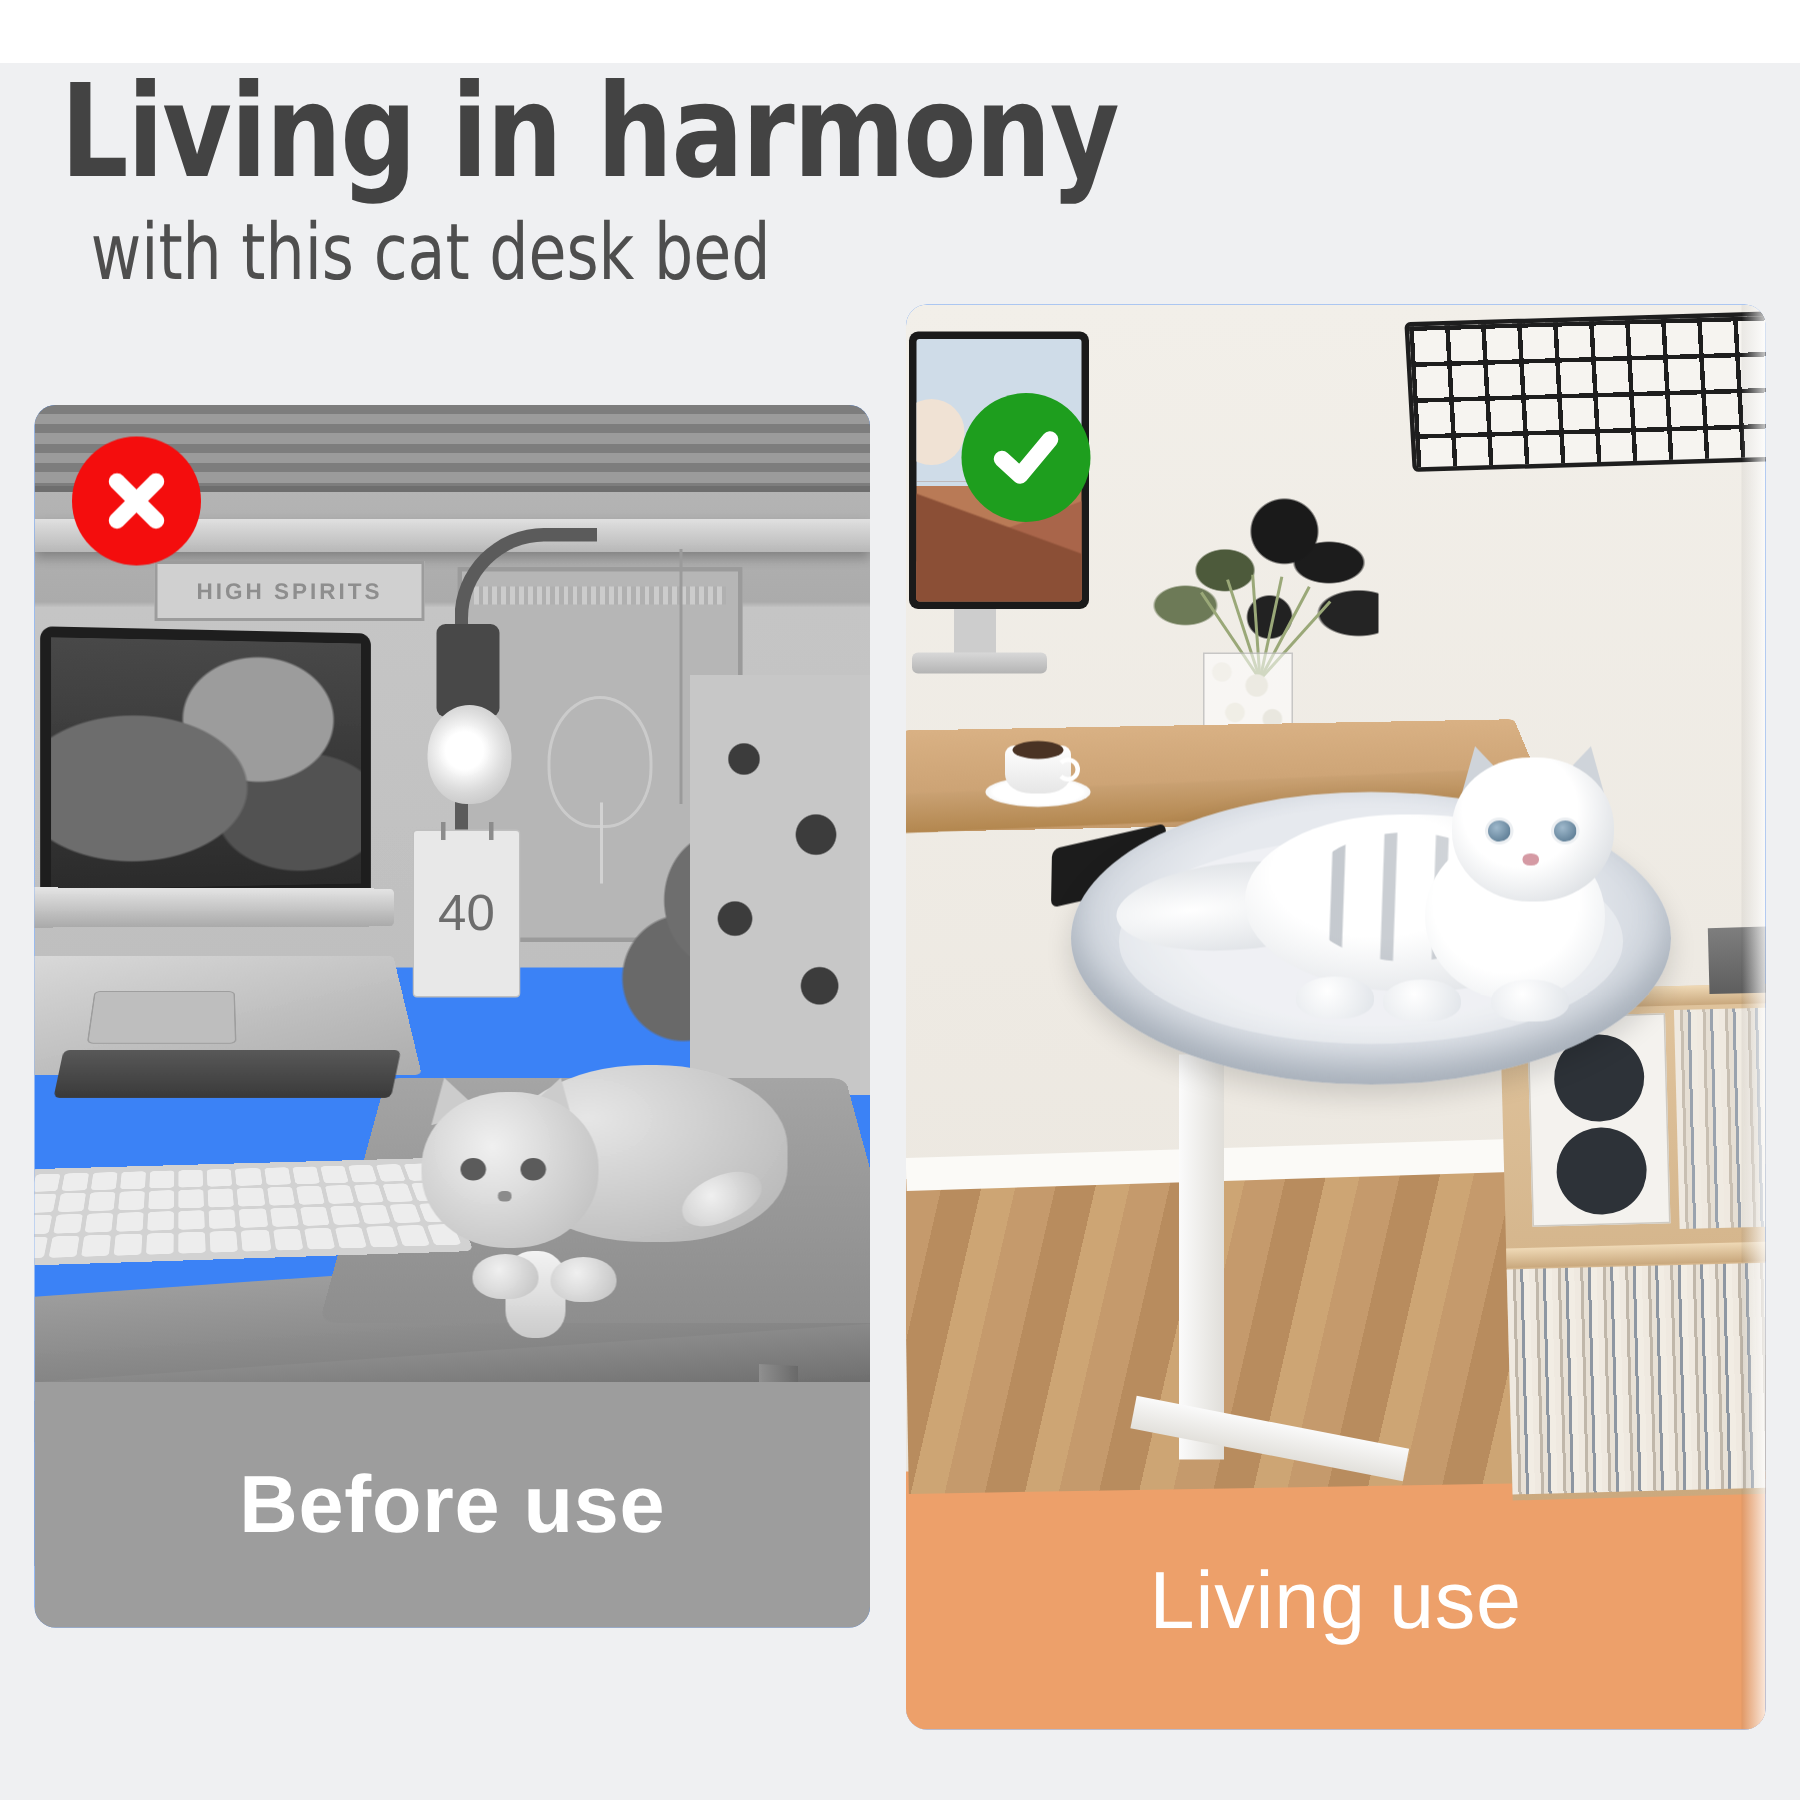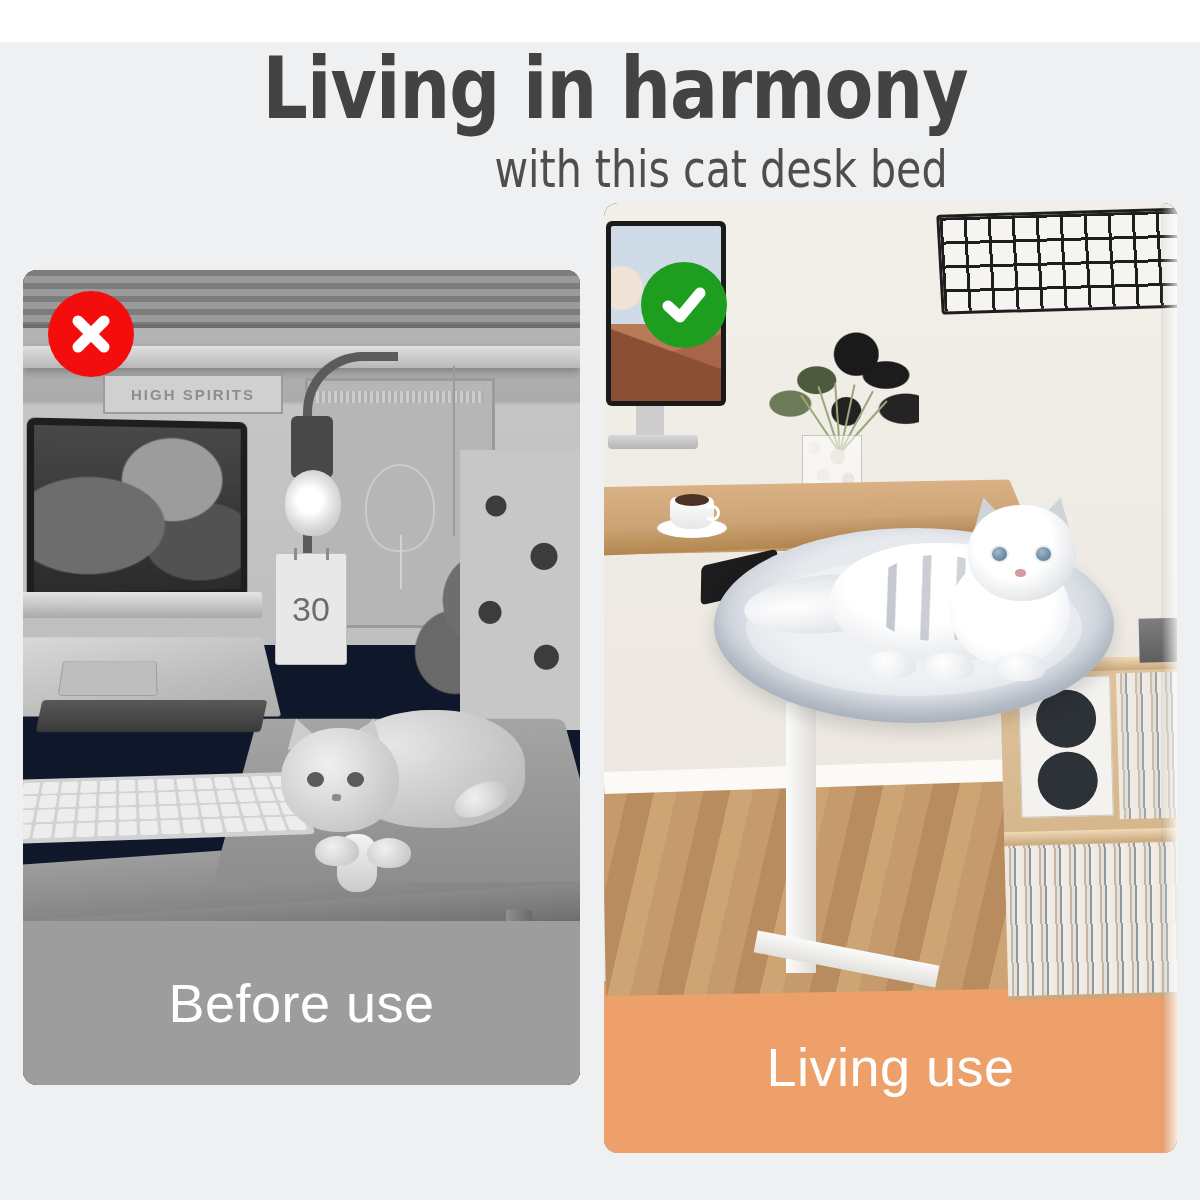--- a/index.html
+++ b/index.html
@@ -15,21 +15,21 @@
   #page {
     position:absolute; left:0; top:0; width:1200px; height:1200px;
     background:#ffffff;
   }
   #canvas-bg {
     position:absolute; left:0; top:42px; width:1200px; height:1158px;
     background:#eff0f2;
   }
 
   
-  #header { position:absolute; left:0; top:40px; width:1008px; text-align:right; }
+  #header { position:absolute; left:0; top:40px; width:1008px; text-align:left; }
   #title {
     font-family:"Liberation Sans Narrow","DejaVu Sans Condensed","Liberation Sans",sans-serif;
     font-weight:bold;
     font-size:86px;
     line-height:96px;
     letter-spacing:-1px;
     color:#434343;
     transform:scaleX(0.92);
   }
   #subtitle {
@@ -40,38 +40,38 @@
     color:#4e4e4e;
     transform:scaleX(0.88);
     margin-top:2px;
   }
 
   
   .panel {
     position:absolute;
     border-radius:14px;
     overflow:hidden;
-    background:#0f172a;
+    background:#3b82f6;
   }
   #panel-before { left:23px; top:270px; width:557px; height:815px; }
   #panel-after  { left:604px; top:203px; width:573px; height:950px; }
 
   .photo { position:absolute; left:0; top:0; width:100%; height:100%; overflow:hidden; }
   #photo-before { filter:grayscale(1) contrast(1.04); }
 
   
   .caption {
     position:absolute; left:0; width:100%;
     display:flex; align-items:center; justify-content:center;
     color:#ffffff;
     font-size:54px;
     font-weight:400;
     letter-spacing:0.5px;
   }
-  #caption-before { bottom:0; height:164px; background:#9d9d9d; }
+  #caption-before { bottom:0; height:164px; background:#9d9d9d;font-weight:bold; }
   #caption-after  { bottom:0; height:172px; background:#eda06a; }
 
   
   .badge {
     position:absolute;
     border-radius:50%;
     display:flex; align-items:center; justify-content:center;
     z-index:30;
   }
   #badge-cross { left:48px; top:291px; width:86px; height:86px; background:#f40d0d; }
@@ -588,21 +588,21 @@
           <i></i>
           <i></i>
           <i></i>
           <i></i>
           <i></i>
       </div>
 
       <div class="b-calendar">
         <span class="ring" style="left:18px"></span>
           <span class="ring" style="left:50px"></span>
-        <span>30</span>
+        <span>40</span>
       </div>
 
       <div class="b-mat"></div>
 
       <div class="b-cat">
         <div class="body"></div>
         <div class="ear l"></div>
         <div class="ear r"></div>
         <div class="head"></div>
         <div class="eye l"></div>

